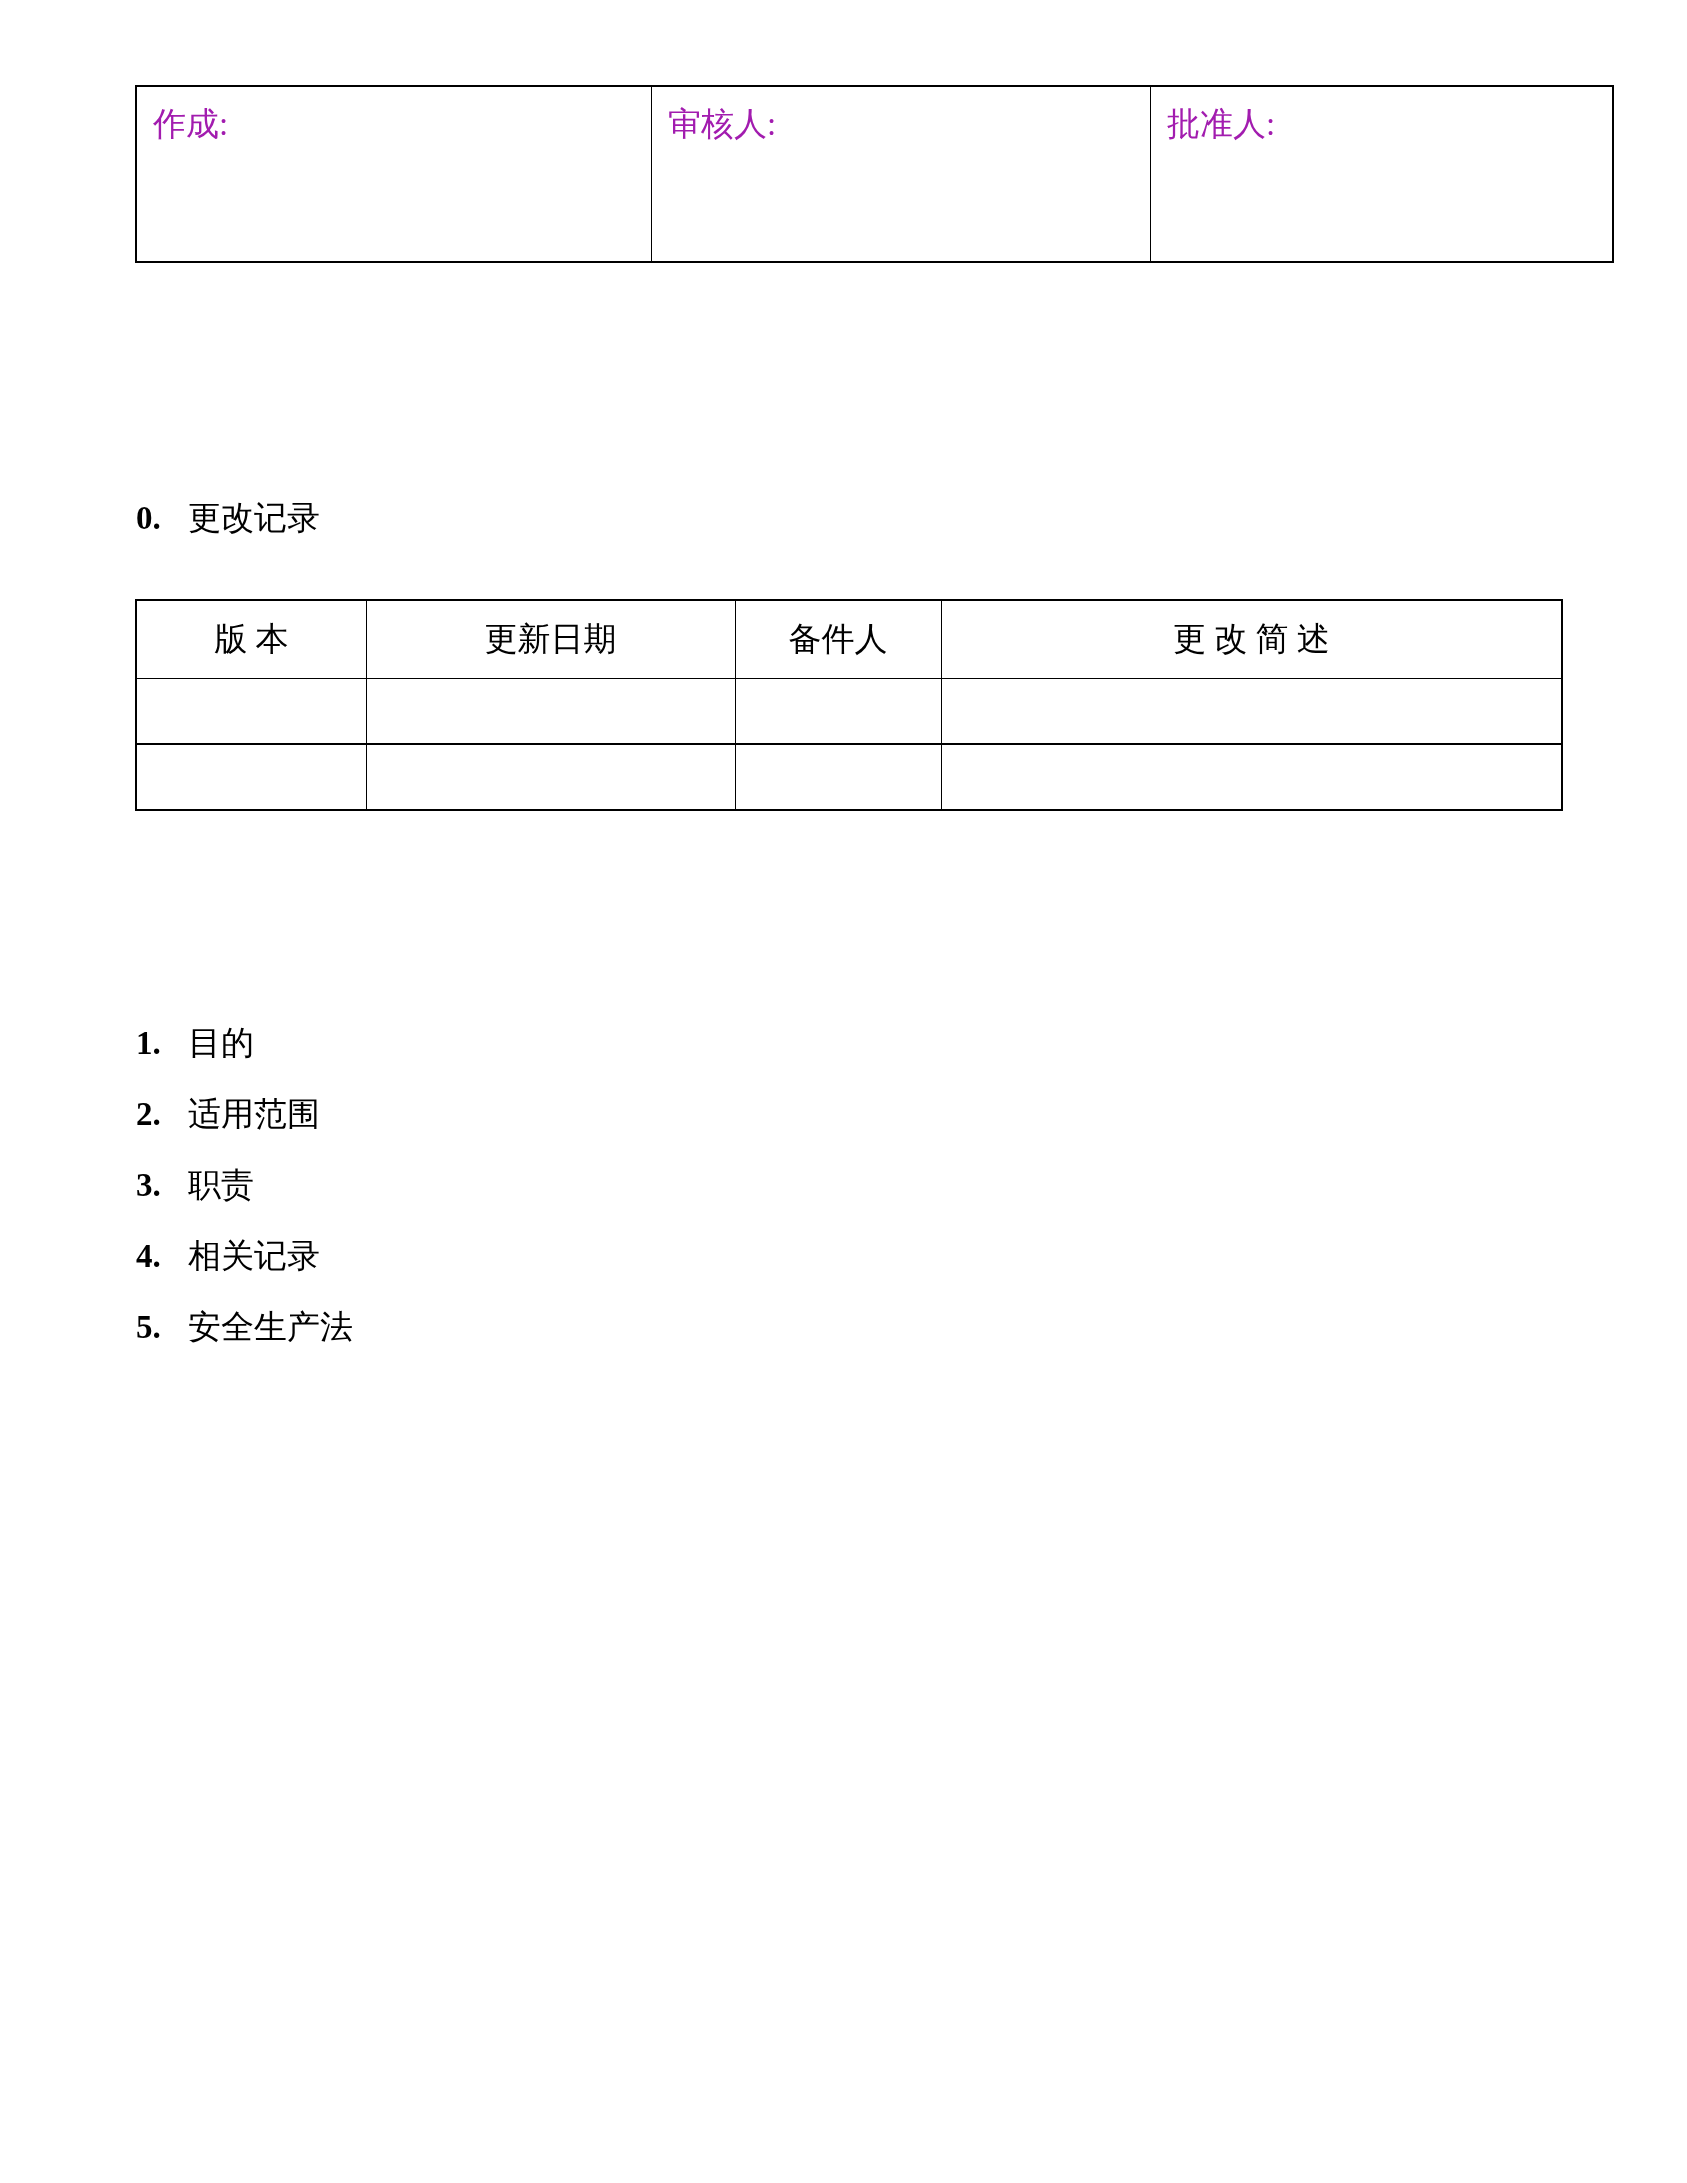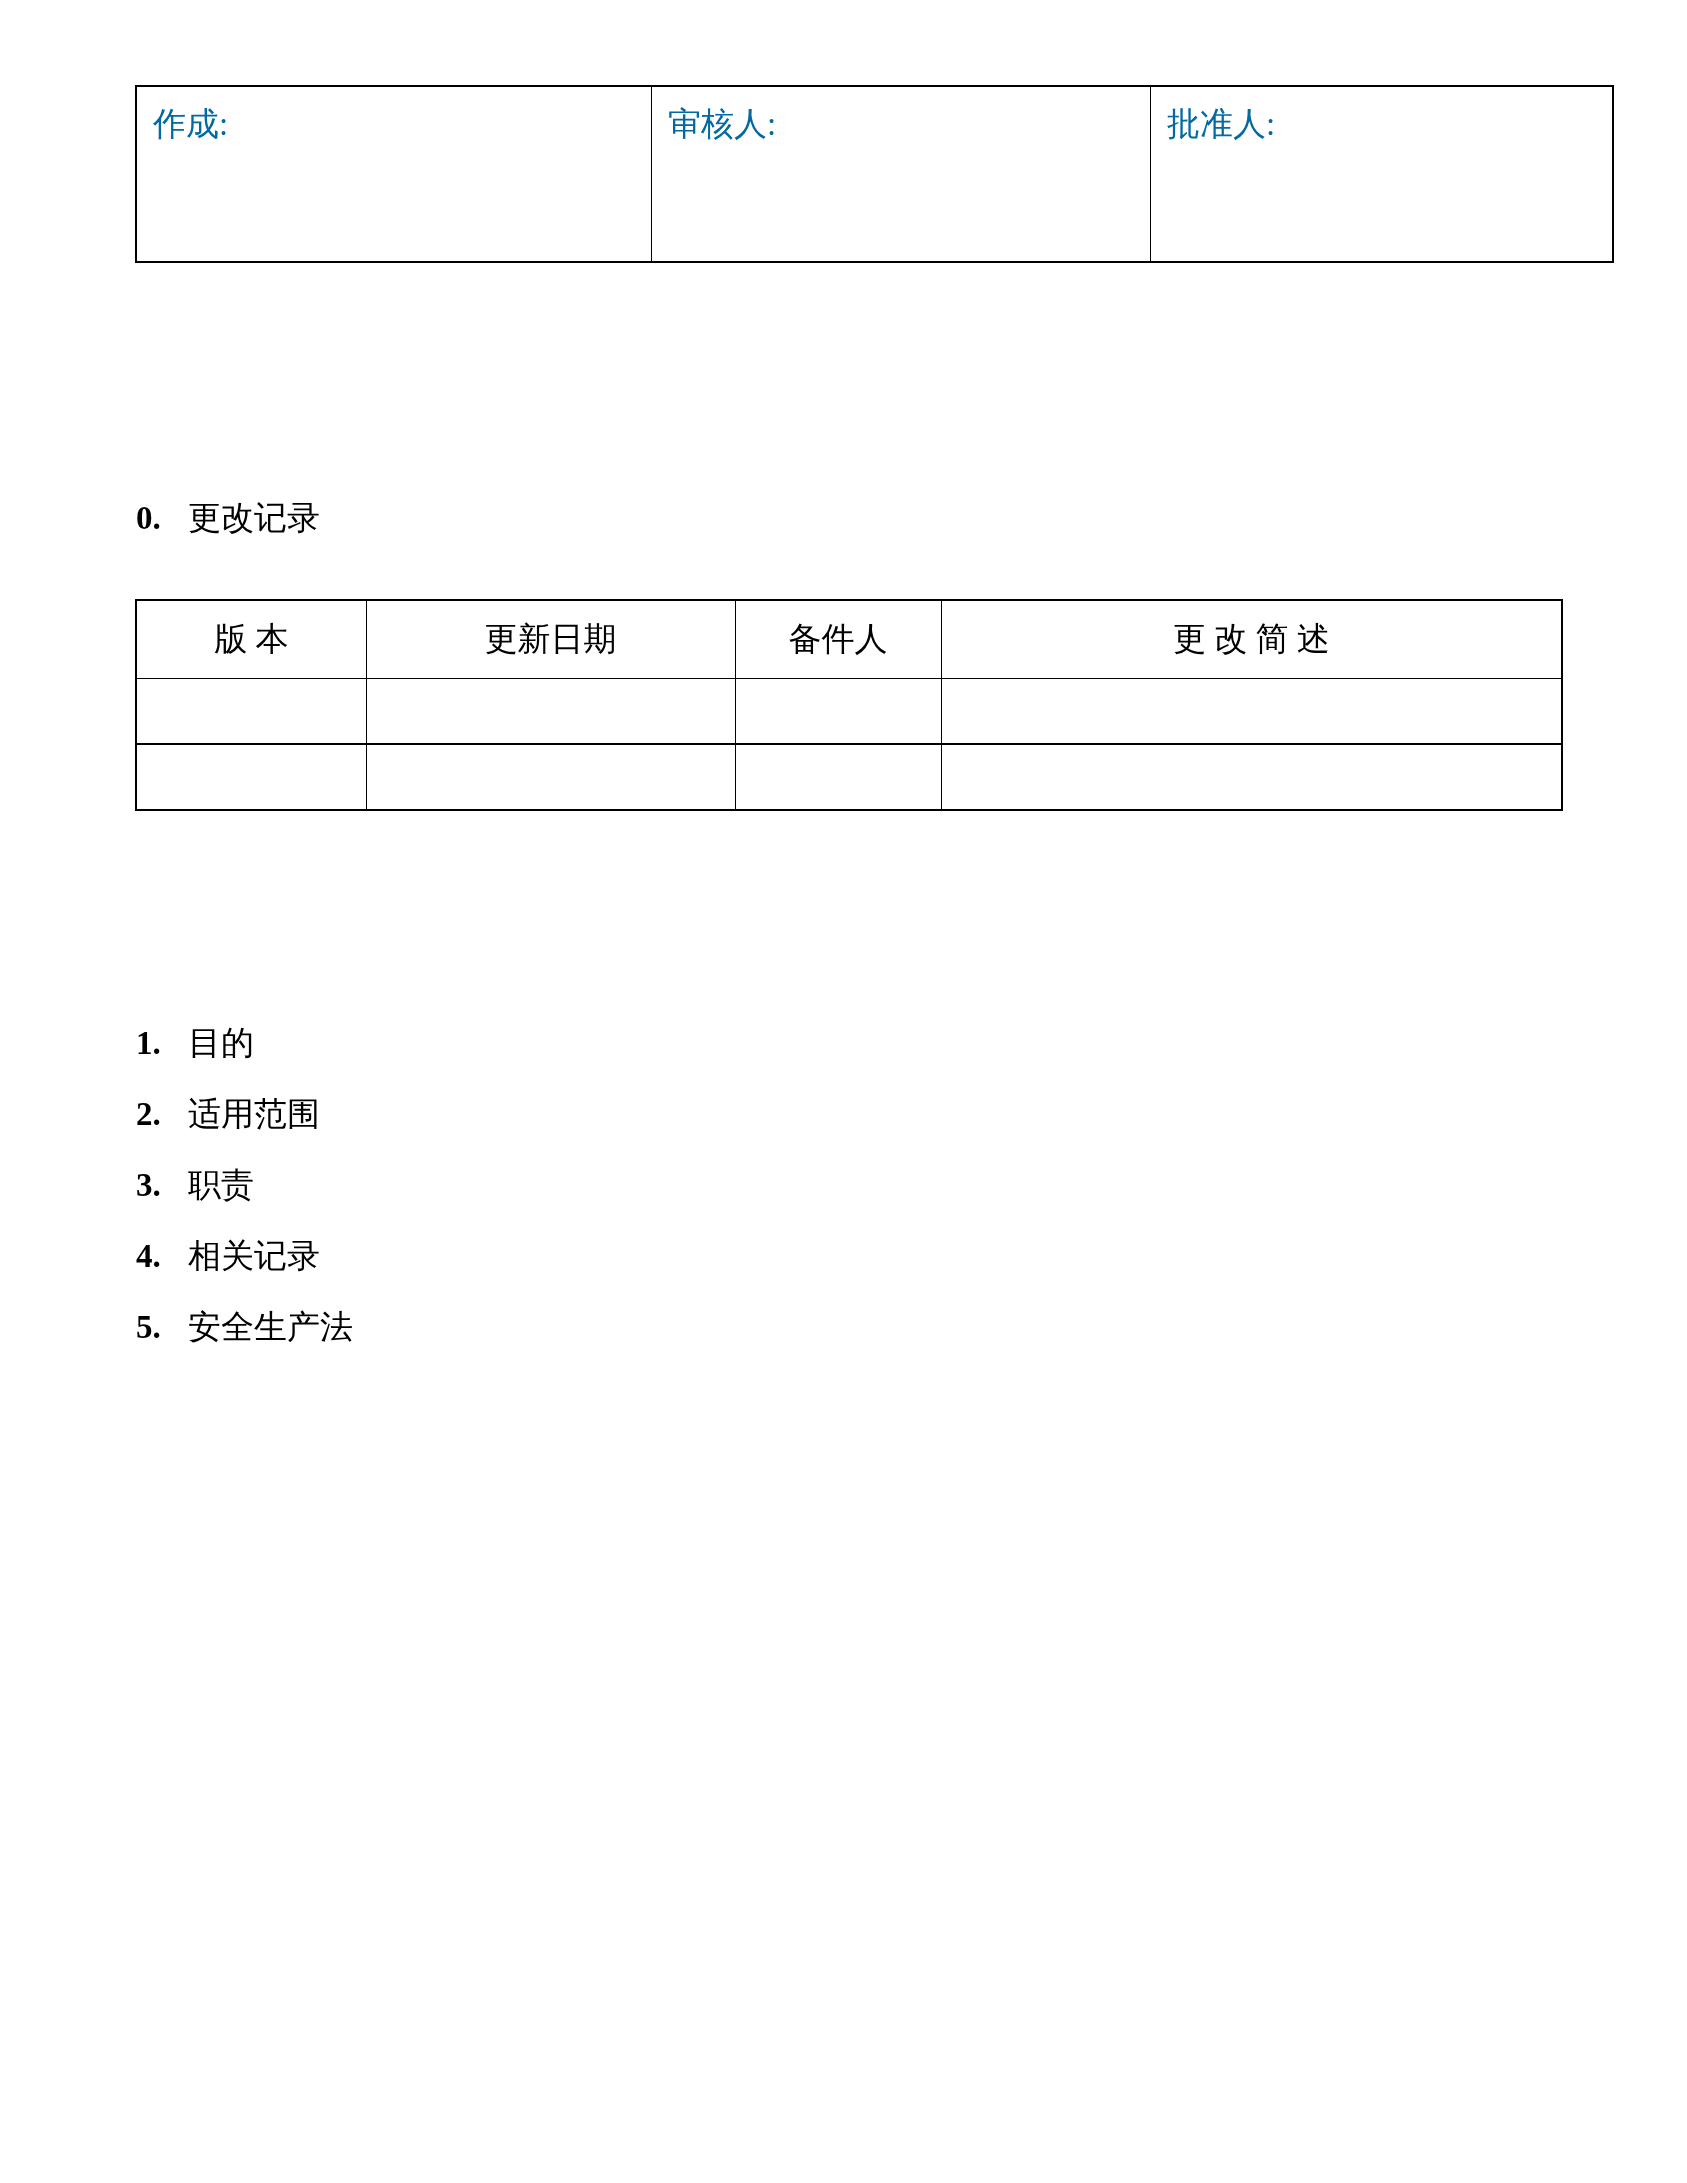--- a/index.html
+++ b/index.html
@@ -23,21 +23,21 @@
     position: absolute;
     left: 135px;
     top: 85px;
     width: 1425px;
     border-collapse: collapse;
     table-layout: fixed;
   }
   .approval-table td {
     border: 1.3px solid #000;
     font-size: 33px;
-    color: #0369a1;
+    color: #a21caf;
   }
   .approval-table { border: 2px solid #000; }
   .approval-table .sign-row td {
     height: 159px;
     vertical-align: top;
     padding: 14.6px 0 0 16px;
     border-bottom: 2.6px solid #000;
   }
   .c-make   { width: 498px; }
   .c-review { width: 482px; }

